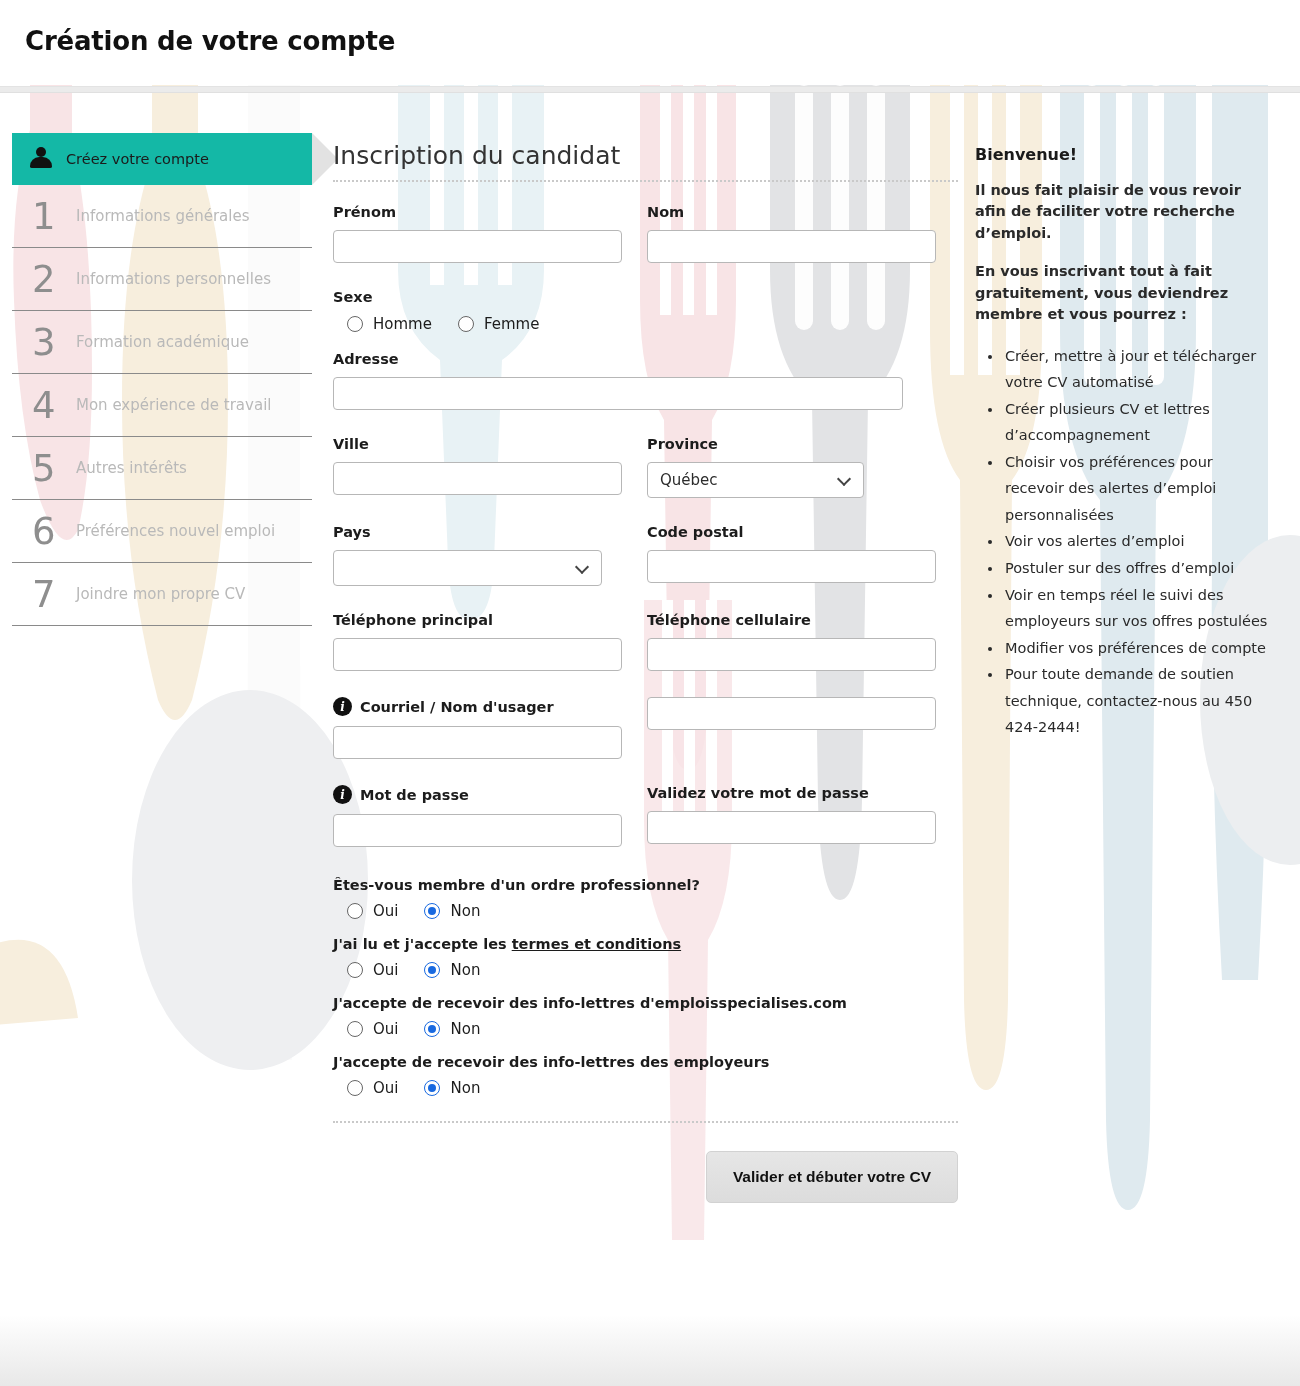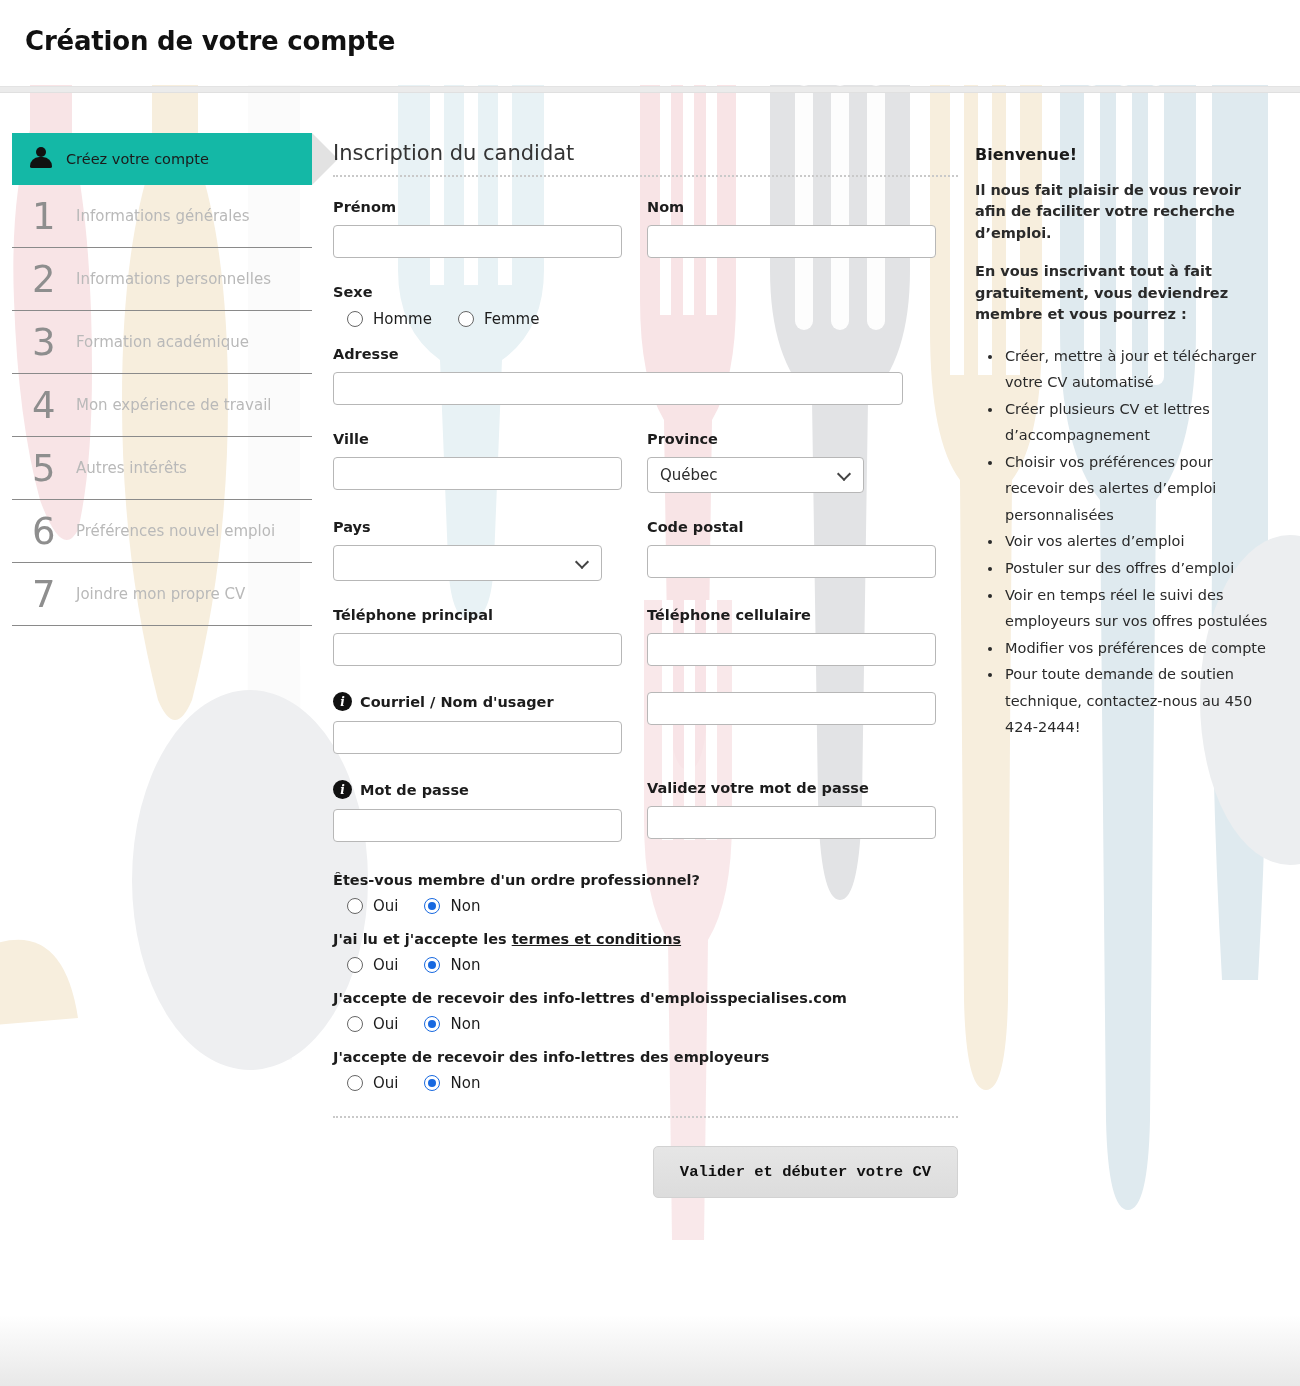--- a/index.html
+++ b/index.html
@@ -114,21 +114,21 @@
     margin-left: 6px;
   }
 
   
   #form-col {
     position: absolute;
     left: 333px; top: 0px;
     width: 625px;
   }
   #form-heading {
-    font-size: 21px;
+    font-size: 25px;
     color: #333333;
     font-weight: 400;
     padding-top: 48px;
     padding-bottom: 10px;
   }
   .dot-rule {
     height: 0;
     border-top: 2px dotted #c9c9c9;
     margin-bottom: 22px;
     width: 625px;
@@ -233,21 +233,21 @@
   }
   #submit-btn {
     background: linear-gradient(#e6e6e6, #dcdcdc);
     border: 1px solid #d2d2d2;
     border-radius: 5px;
     padding: 16px 26px;
     font-size: 15.5px;
     font-weight: bold;
     color: #111111;
     cursor: pointer;
-    font-family: Liberation Mono, monospace;
+    font-family: Liberation Sans, sans-serif;
   }
 
   
   #welcome-col {
     position: absolute;
     left: 975px; top: 52px;
     width: 300px;
   }
   #welcome-title {
     font-size: 16px;

